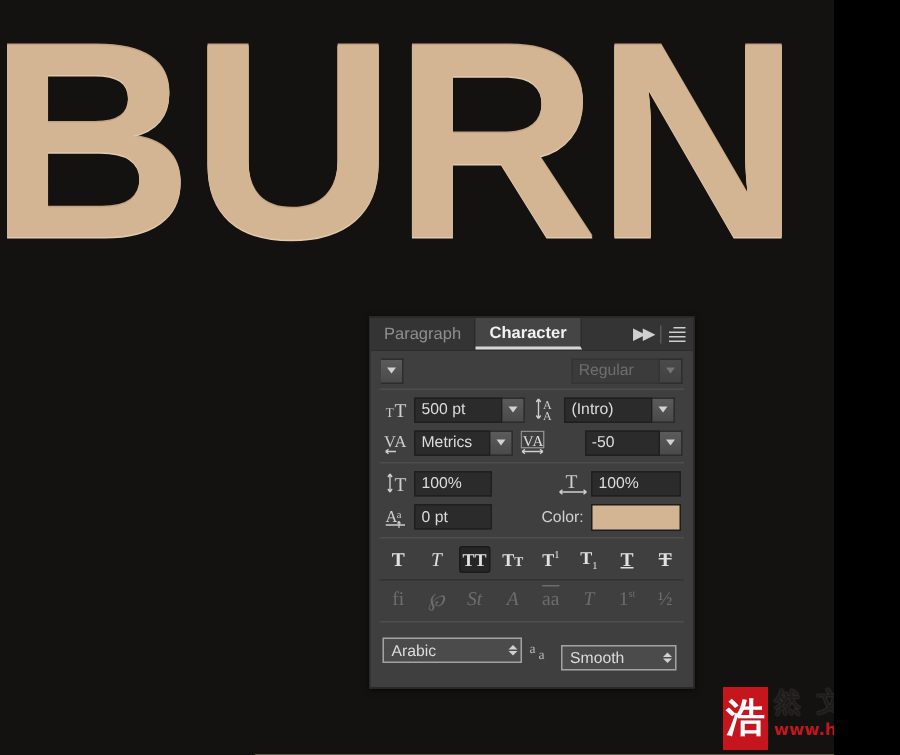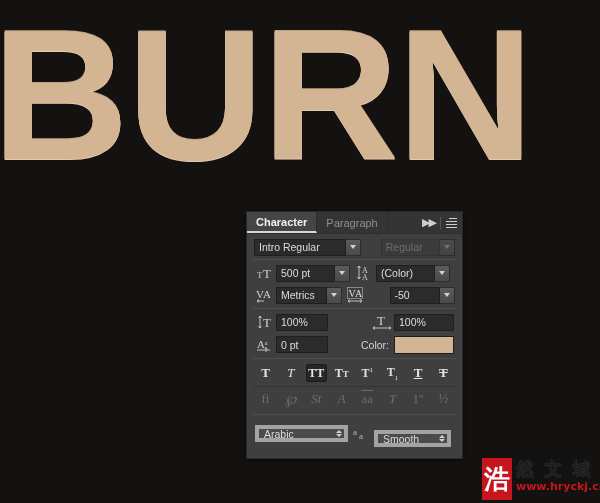--- a/index.html
+++ b/index.html
@@ -6,21 +6,21 @@
     margin: 0; padding: 0;
     background: #000;
   }
   body {
     width: 600px; height: 503px;
     overflow: hidden;
     font-family: "Liberation Sans", sans-serif;
   }
   #canvas {
     position: relative;
-    width: 600px; height: 503px;
+    width: 556px; height: 503px;
     background: #fef9c3;
     overflow: hidden;
   }
 
   
   #artboard {
     position: absolute;
     left: 0; top: 0;
     width: 600px; height: 503px;
     background: #141210;
@@ -163,21 +163,21 @@
 
   
   .bottomrow {
     display: flex; align-items: center;
     gap: 5px;
     padding: 3px 8px 0 8px;
   }
   .selwrap {
     display: flex; align-items: center;
     background: #4b4b4b;
-    border: 4px solid #a3a3a3;
+    border: 1px solid #a3a3a3;
     height: 17px;
     box-sizing: border-box;
     padding: 0 2px 0 5px;
     color: #dcdcdc;
     font-size: 10.5px;
     justify-content: space-between;
   }
   .spin { display: flex; flex-direction: column; gap: 1px; padding-left: 4px;}
   .spin .up {
     width:0;height:0;border-left:3px solid transparent;border-right:3px solid transparent;
@@ -237,38 +237,37 @@
 
 <div id="canvas">
 
   <div id="artboard" style="background: rgb(20, 18, 16);">
     <div id="burn-text" style="color: rgb(211, 181, 147);">BURN</div>
   </div>
 
   <div id="char-panel">
 
     <div class="tab-strip">
+      <div class="tab">Paragraph</div>
       <div class="tab active">Character</div>
-      <div class="tab">Paragraph</div>
       <div class="tab-spacer"></div>
       <div class="tab-icons">
         <span class="dblchev">▶▶</span>
         <span class="vdiv"></span>
         <span class="burger">
             <i></i>
             <i></i>
             <i></i>
             <i></i>
           </span>
       </div>
     </div>
 
     <div class="row" style="height:23px;padding-top:3px;">
       <div class="combo" style="width:115px;">
-        <div class="field" style="flex:1;">Intro  Regular</div>
         <div class="arrowbtn">
             <span class="caret"></span>
           </div>
       </div>
       <div class="combo" style="width:80px;margin-left:20px;">
         <div class="field disabled" style="flex:1;">Regular</div>
         <div class="arrowbtn disabled">
             <span class="caret"></span>
           </div>
       </div>
@@ -290,21 +289,21 @@
           </div>
       </div>
       <div class="icell" style="margin-left:4px;">
         <svg width="17" height="16" viewBox="0 0 17 16" aria-hidden="true">
           <text x="5" y="7.5" font-family="Liberation Serif, serif" font-size="8" fill="#cfcfcf">A</text>
           <text x="5" y="15" font-family="Liberation Serif, serif" font-size="8" fill="#cfcfcf">A</text>
           <path d="M2 1 L2 14 M2 1 L0.5 3 M2 1 L3.5 3 M2 14 L0.5 12 M2 14 L3.5 12" stroke="#cfcfcf" stroke-width="0.9" fill="none"></path>
         </svg>
       </div>
       <div class="combo" style="width:74px;">
-        <div class="field" style="flex:1;">(Color)</div>
+        <div class="field" style="flex:1;">(Intro)</div>
         <div class="arrowbtn">
             <span class="caret"></span>
           </div>
       </div>
     </div>
 
     <div class="row" style="height:22px;">
       <div class="icell">
         <svg width="19" height="16" viewBox="0 0 19 16" aria-hidden="true">
           <text x="0" y="11" font-family="Liberation Serif, serif" font-size="11" fill="#cfcfcf">V</text>

